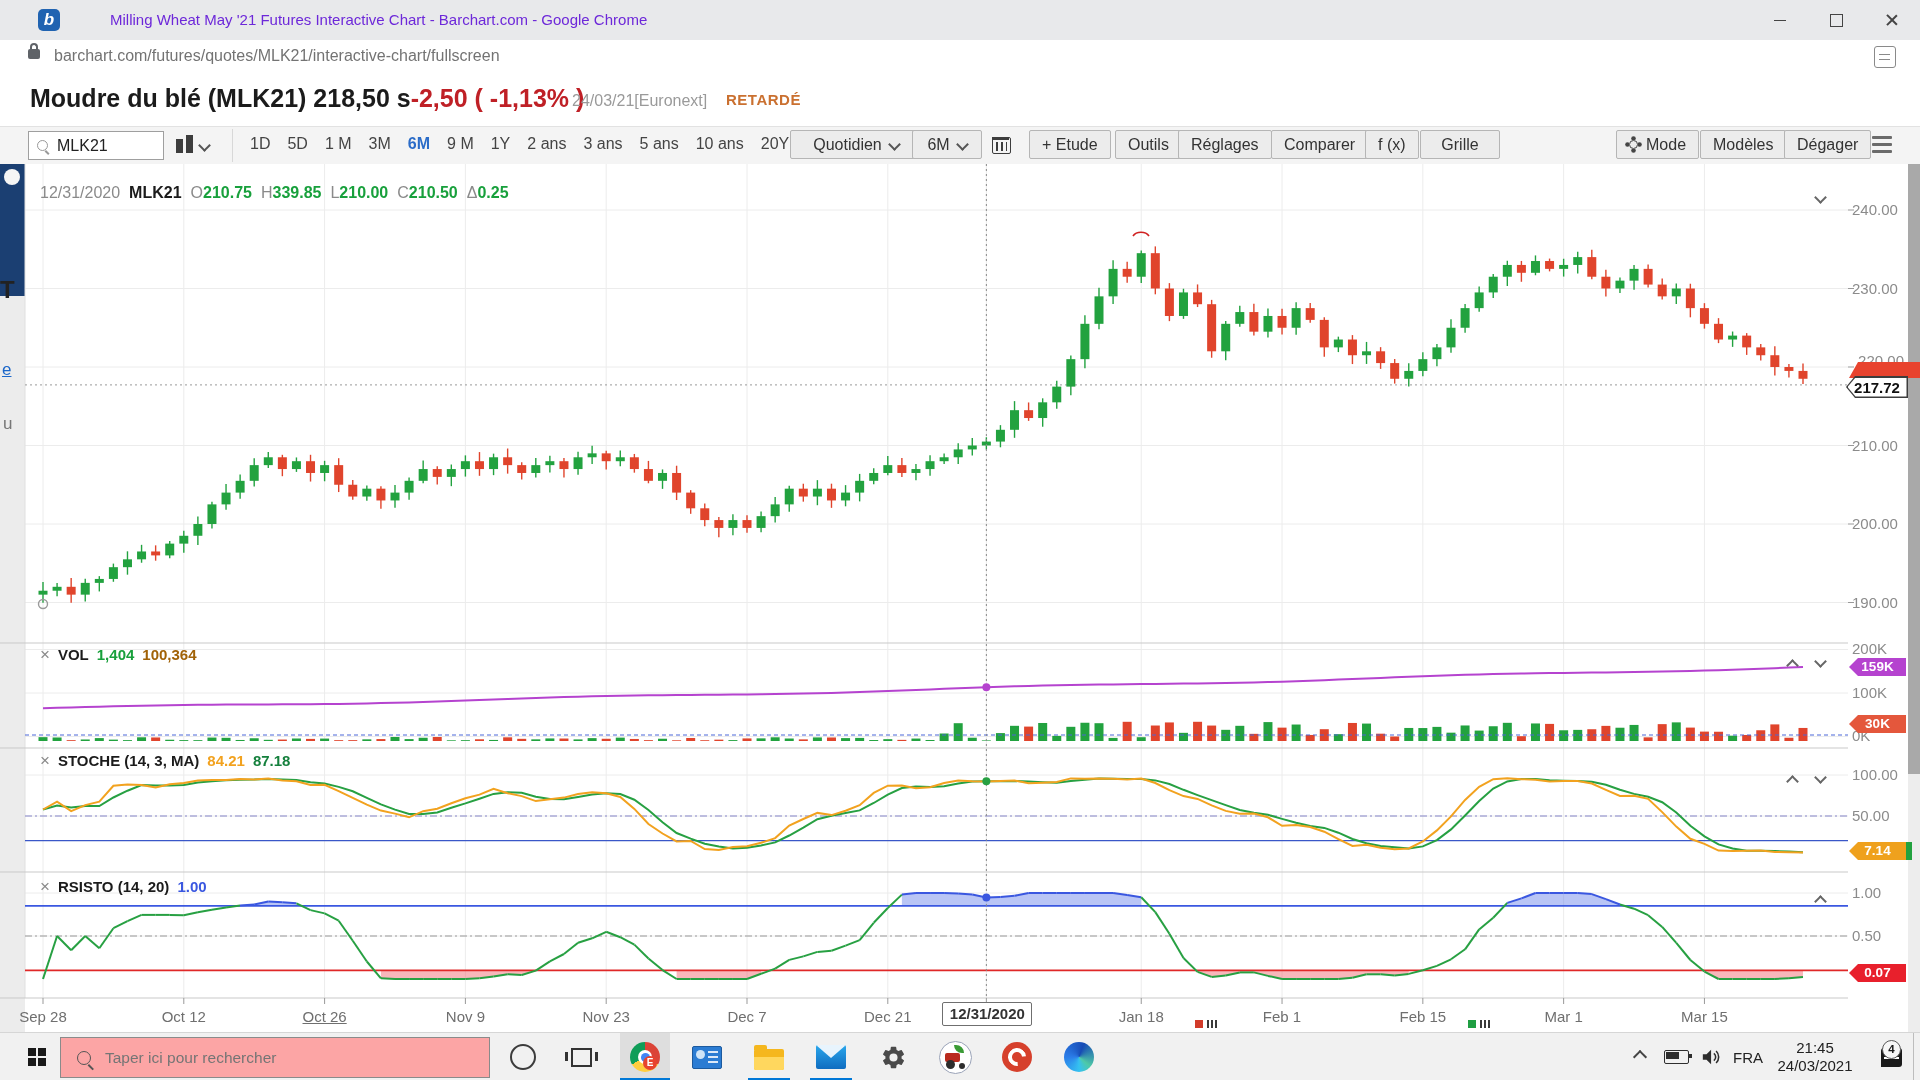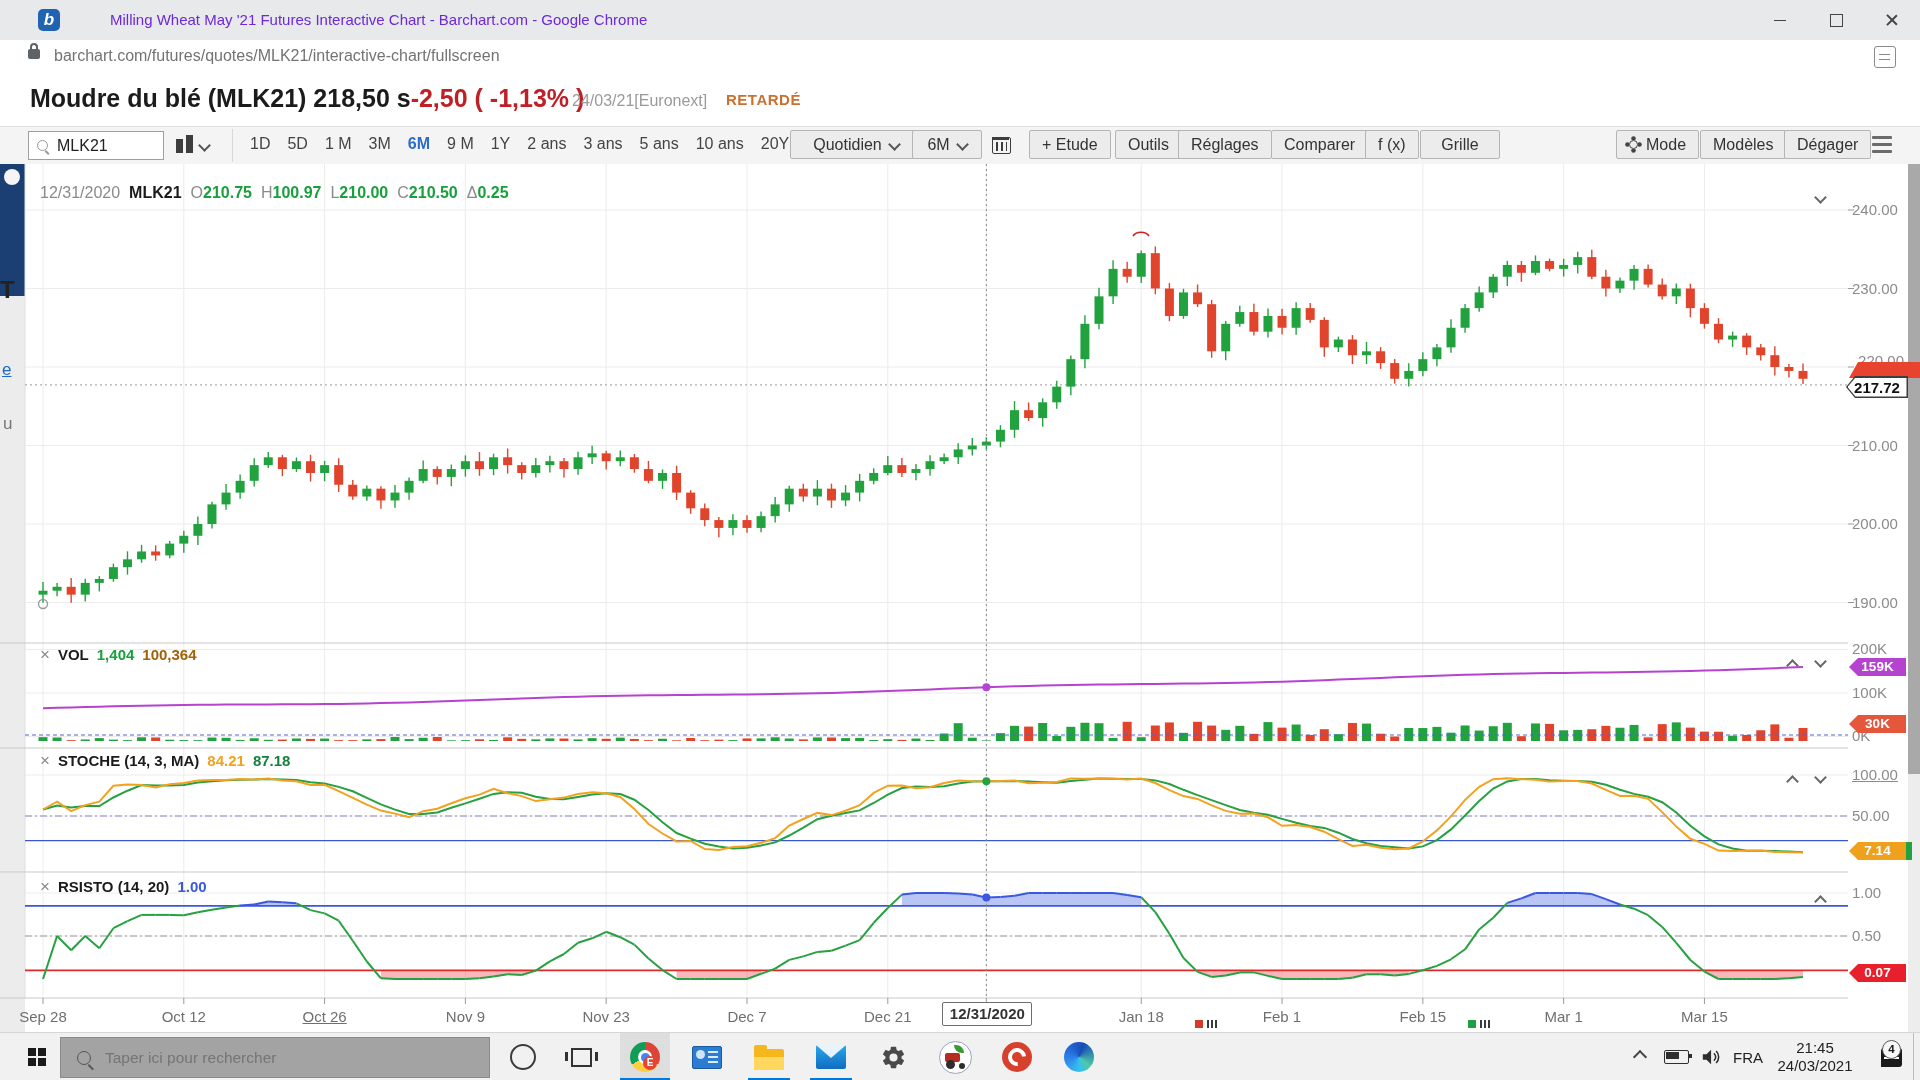--- a/index.html
+++ b/index.html
@@ -77,21 +77,21 @@
   .collapse{position:absolute;z-index:4;}
   .collapse .chev,.collapse .chevup{border-color:#666;}
   .evmark{position:absolute;width:8px;height:8px;z-index:4;}
   .evglyph{position:absolute;width:10px;height:8px;z-index:4;background:
     repeating-linear-gradient(90deg,#3a3a3a 0 2px,transparent 2px 4px);}
   
   #taskbar{position:absolute;left:0;top:1032px;width:1920px;height:48px;background:#f1f1f1;border-top:1px solid #d6d6d6;}
   #startbtn{position:absolute;left:14px;top:0;width:46px;height:48px;display:flex;align-items:center;justify-content:center;}
   .winlogo{display:grid;grid-template-columns:8px 8px;grid-template-rows:8px 8px;gap:1.5px;}
   .winlogo div{background:#1a1a1a;}
-  #tsearch{position:absolute;left:60px;top:4px;width:428px;height:39px;background:#a3a3a3;border:1px solid #8a8a8a;display:flex;align-items:center;}
+  #tsearch{position:absolute;left:60px;top:4px;width:428px;height:39px;background:#fca5a5;border:1px solid #8a8a8a;display:flex;align-items:center;}
   #tsearch .mag{width:12px;height:12px;border-color:#555;margin:0 12px 0 16px;}
   #tsearch .mag:after{left:11px;top:12px;width:7px;background:#555;}
   #tsearch input{border:0;outline:0;flex:1;font-size:15.5px;color:#444;font-family:inherit;background:transparent;}
   .taskicon{position:absolute;top:0;width:50px;height:48px;display:flex;align-items:center;justify-content:center;}
   .underline{position:absolute;bottom:0;left:4px;right:4px;height:3px;background:#0078d7;}
   .cortana{width:22px;height:22px;border:2.5px solid #3c3c3c;border-radius:50%;}
   .taskview{position:relative;width:17px;height:15px;border:2px solid #333;}
   .taskview:before,.taskview:after{content:"";position:absolute;top:2px;width:3px;height:9px;background:#333;}
   .taskview:before{left:-8px;} .taskview:after{right:-8px;}
   .chromeicon{position:relative;width:30px;height:30px;border-radius:50%;
@@ -812,21 +812,21 @@
         <circle cx="986.36" cy="733.4" r="4" fill="#3a57e0"></circle>
         <rect x="1908" y="0" width="12" height="868" fill="#ededed"></rect>
         <rect x="1908" y="0" width="12" height="610" fill="#a9a9a9"></rect>
       </svg>
     </div>
 
   <div class="legend">
     <span>12/31/2020</span>
     <span class="sym">MLK21</span>
     <span><span>O</span><b>210.75</b></span>
-    <span><span>H</span><b>100.97</b></span>
+    <span><span>H</span><b>339.85</b></span>
     <span><span>L</span><b>210.00</b></span>
     <span><span>C</span><b>210.50</b></span>
     <span><span>Δ</span><b>0.25</b></span>
   </div>
 
   <div class="pane-hdr" style="top:482px">
     <span class="x">×</span>
     <span>VOL</span>
     <span style="color:#18a03c">1,404</span>
     <span style="color:#a16207">100,364</span>
@@ -863,21 +863,21 @@
   <div id="axis-layer">
       <div class="axlbl" style="top: 37px;">240.00</div>
       <div class="axlbl" style="top: 115.5px;">230.00</div>
       <div class="axlbl" style="top: 188px; text-align: right;">220.00</div>
       <div class="axlbl" style="top: 272.5px;">210.00</div>
       <div class="axlbl" style="top: 351px;">200.00</div>
       <div class="axlbl" style="top: 429.5px;">190.00</div>
       <div class="axlbl" style="top: 476px;">200K</div>
       <div class="axlbl" style="top: 520px;">100K</div>
       <div class="axlbl" style="top: 563px;">0K</div>
-      <div class="axlbl" style="top: 602px; text-decoration: underline;">100.00</div>
+      <div class="axlbl" style="top: 602px;">100.00</div>
       <div class="axlbl" style="top: 643px;">50.00</div>
       <div class="axlbl" style="top: 720px;">1.00</div>
       <div class="axlbl" style="top: 763px;">0.50</div>
       <div class="xlbl" style="left: -2px;">Sep 28</div>
       <div class="xlbl" style="left: 138.8px;">Oct 12</div>
       <div class="xlbl" style="left: 279.6px; text-decoration: underline;">Oct 26</div>
       <div class="xlbl" style="left: 420.4px;">Nov 9</div>
       <div class="xlbl" style="left: 561.2px;">Nov 23</div>
       <div class="xlbl" style="left: 702px;">Dec 7</div>
       <div class="xlbl" style="left: 842.8px;">Dec 21</div>

